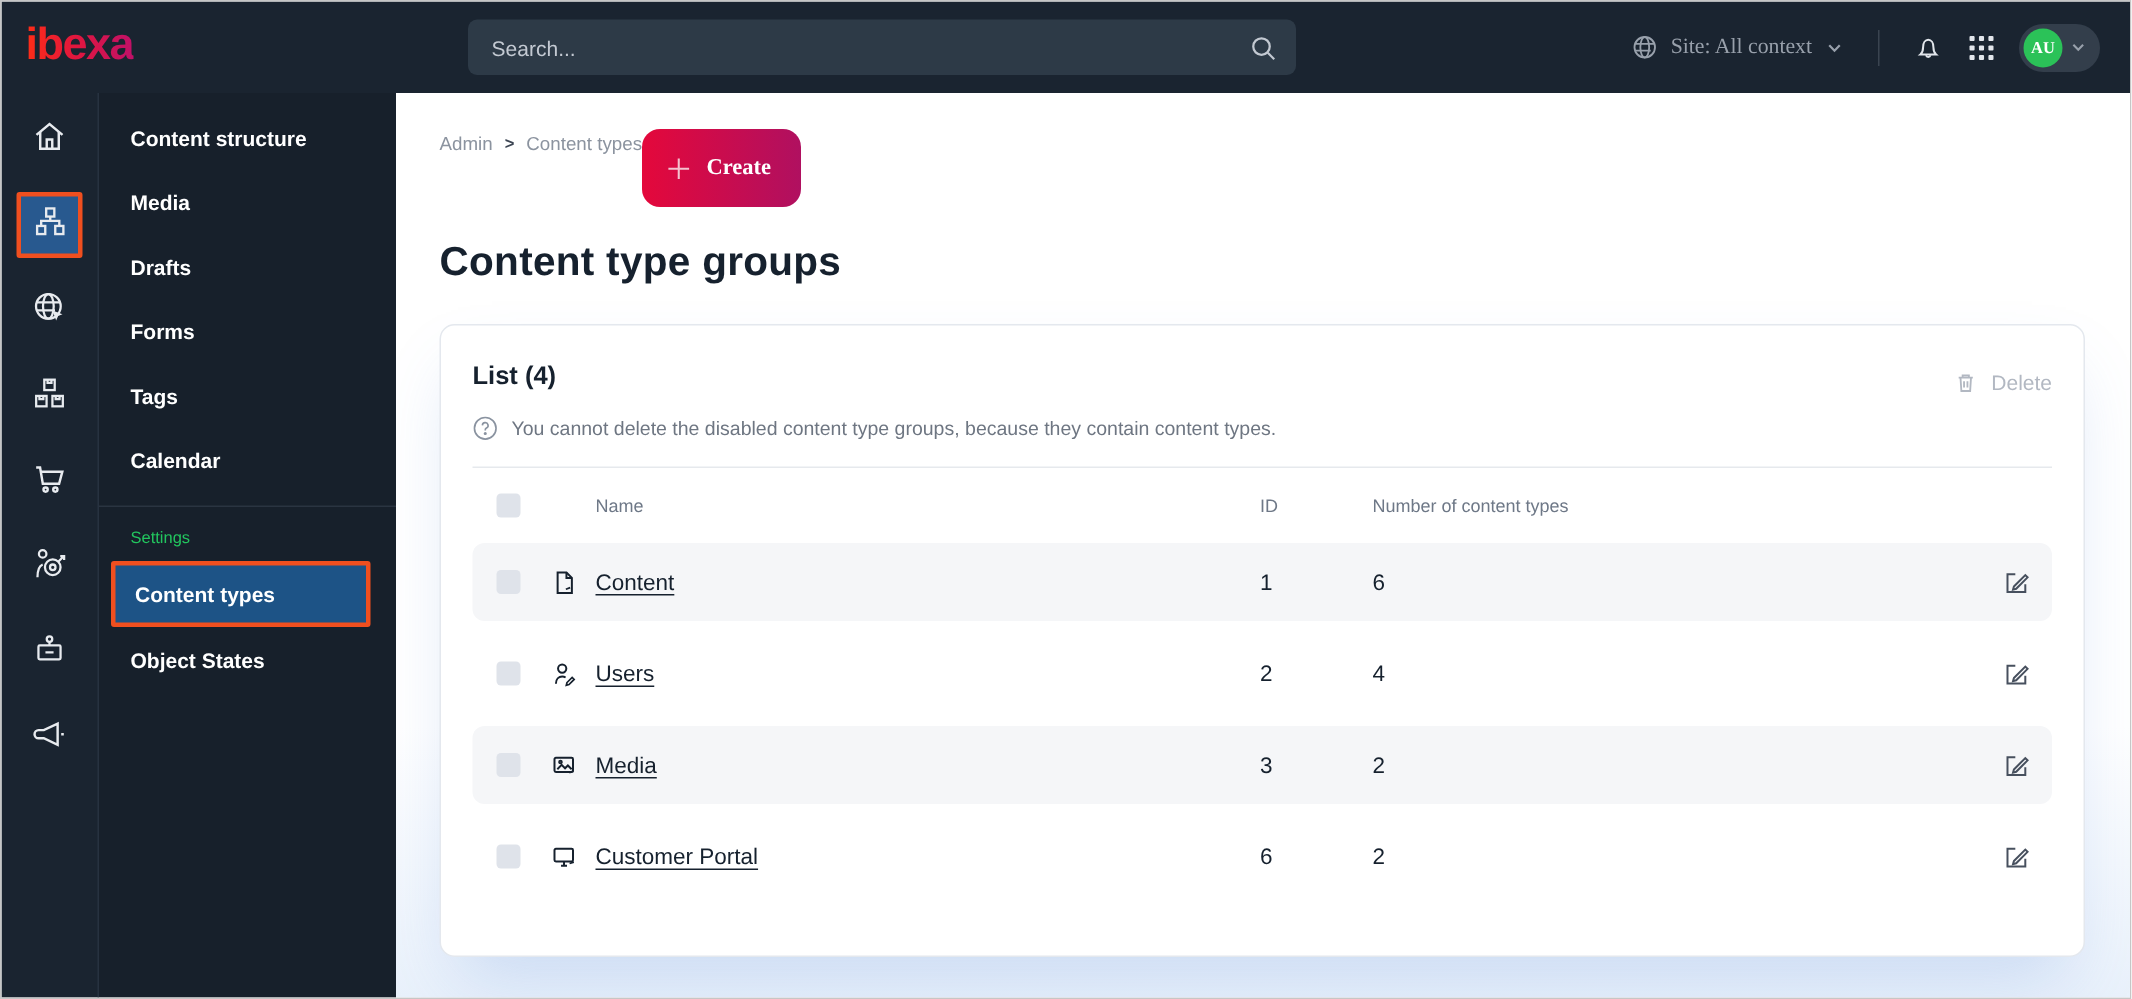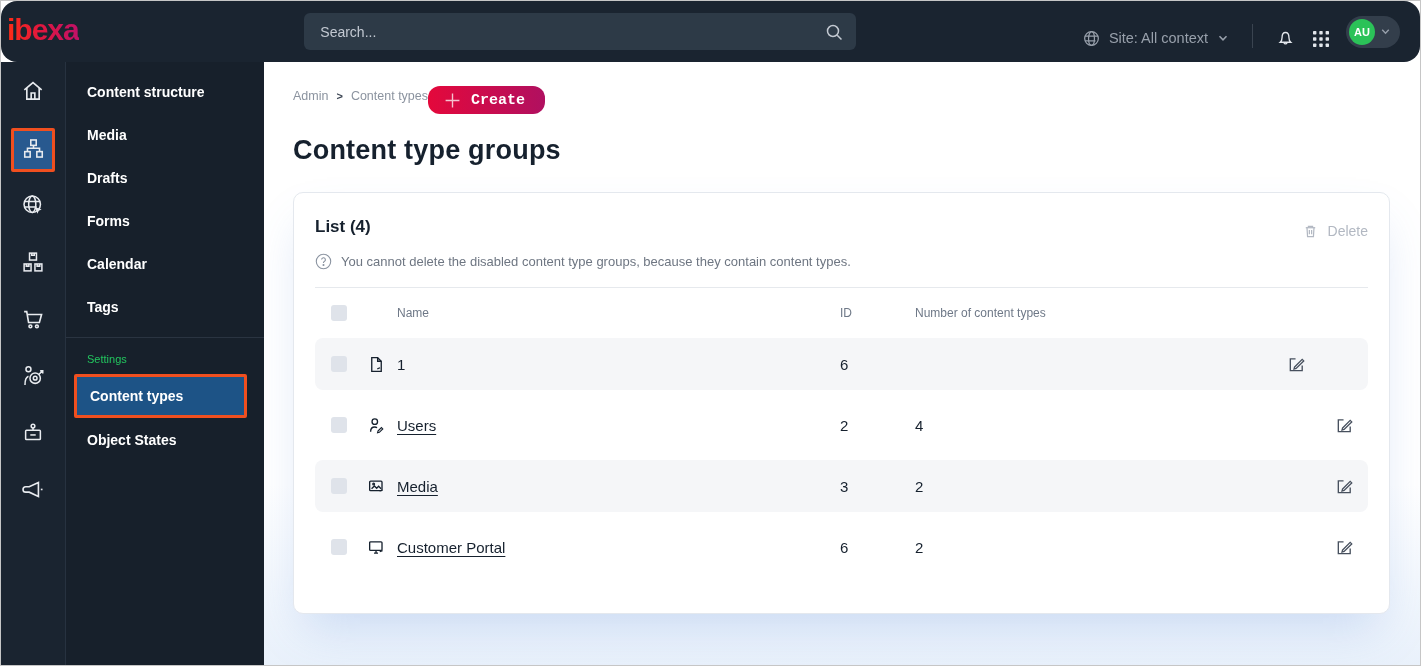--- a/index.html
+++ b/index.html
@@ -1,28 +1,28 @@
 <!DOCTYPE html>
 <html><head>
 <meta charset="utf-8">
 <style>
   * { margin:0; padding:0; box-sizing:border-box; }
   html,body { width:1421px; height:666px; }
   body { font-family:"Liberation Sans","DejaVu Sans",sans-serif; background:#fff; }
   .frame { position:relative; width:1421px; height:666px; border:1px solid #c6c6c6; overflow:hidden; display:flex; flex-direction:column; background:#fff; }
 
   
-  .topbar { height:61px; background:#1a2430; display:flex; align-items:center; flex:0 0 61px; padding:0 20px 0 6px;border-radius:16px; }
+  .topbar { height:61px; background:#1a2430; display:flex; align-items:center; flex:0 0 61px; padding:0 20px 0 16px; }
   .logo { font-size:30px; font-weight:700; letter-spacing:-1px; background:linear-gradient(90deg,#ff2d16,#e2173d 45%,#c01168); -webkit-background-clip:text; background-clip:text; color:transparent; line-height:1; padding-bottom:4px; }
   .topbar-spacer { flex:1; }
   .searchbox { width:552px; height:37px; background:#2d3a47; border-radius:6px; display:flex; align-items:center; padding:0 12px 0 16px; }
   .searchbox input { flex:1; background:transparent; border:none; outline:none; color:#dfe3e9; font-size:14px; font-family:inherit; }
   .searchbox input::placeholder { color:#c3c9d2; opacity:1; }
   .search-ic { color:#c3c9d2; display:flex; }
-  .top-right { display:flex; align-items:flex-end; gap:16px; }
+  .top-right { display:flex; align-items:center; gap:16px;font-family:Liberation Serif, serif; }
   .site-context { display:flex; align-items:center; gap:8px; color:#98a0ab; font-size:14.5px; cursor:pointer; }
   .top-divider { width:1px; height:24px; background:#3a4450; margin:0 6px; }
   .top-ic { color:#e2e6eb; display:flex; cursor:pointer; }
   .avatar-pill { display:flex; align-items:center; gap:4px; background:#333e4b; border-radius:16px; padding:3px 8px 3px 3px; cursor:pointer; }
   .avatar { width:26px; height:26px; border-radius:50%; background:#2bc258; color:#fff; font-size:11px; font-weight:700; display:flex; align-items:center; justify-content:center; }
   .chev { color:#98a0ab; display:flex; }
 
   
   .page-body { flex:1; display:flex; min-height:0; }
 
@@ -36,21 +36,21 @@
   .side-item { height:43px; display:flex; align-items:center; padding-left:21px; color:#fff; font-size:14px; font-weight:600; cursor:pointer; }
   .side-divider { height:1px; background:#2a3441; margin:9px 0 6px 0; }
   .side-section-label { height:30px; display:flex; align-items:center; padding-left:21px; color:#22c55e; font-size:11px; }
   .side-item.selected { background:#1d5386; border:3px solid #f04f1f; border-radius:2px; margin:0 17px 0 8px; padding-left:13px; height:44px; }
 
   
   .main { flex:1; background:linear-gradient(180deg,#ffffff 70%,#e9f1fb 100%); padding:24px 30px 0 29px; overflow:hidden; }
   .main-header { display:flex; align-items:flex-start; justify-content:flex-start; }
   .breadcrumb { display:flex; align-items:center; gap:8px; font-size:12.5px; color:#8b939f; margin-top:3px; }
   .breadcrumb .sep { color:#3d4654; font-size:11px; font-weight:700; }
-  .btn-create { display:flex; align-items:center; gap:10px; height:28px; padding:0 20px 0 16px; border:none; border-radius:12px; background:linear-gradient(90deg,#e4083b,#b01060); color:#fff; font-size:15px; font-weight:600; font-family:Liberation Mono, monospace; cursor:pointer; }
+  .btn-create { display:flex; align-items:center; gap:10px; height:52px; padding:0 20px 0 16px; border:none; border-radius:12px; background:linear-gradient(90deg,#e4083b,#b01060); color:#fff; font-size:15px; font-weight:600; font-family:Liberation Serif, serif; cursor:pointer; }
   .btn-create .plus { display:flex; color:#f4c2cf; }
   .page-title { font-size:27px; font-weight:700; color:#16212e; margin-top:21px; letter-spacing:.2px; }
 
   .card { margin-top:26px; background:#fff; border:1px solid #e4e8ee; border-radius:10px; padding:24px 21px 40px 21px; box-shadow:0 24px 45px -12px rgba(90,140,220,.25); }
   .card-header { display:flex; align-items:flex-start; justify-content:space-between; }
   .list-title { font-size:17px; font-weight:700; color:#16212e; }
   .btn-delete { display:flex; align-items:flex-start; gap:9px; background:none; border:none; color:#b2b8c2; font-size:14px; font-family:inherit; cursor:default; margin-top:6px; }
   .help-row { display:flex; align-items:center; gap:9px; margin-top:10px; color:#6e7682; font-size:13px; }
   .help-ic { color:#8a93a0; display:flex; }
   .card-rule { height:1px; background:#e6e9ed; margin-top:17px; }
@@ -221,24 +221,24 @@
       <div class="side-item">
           <span>Media</span>
         </div>
       <div class="side-item">
           <span>Drafts</span>
         </div>
       <div class="side-item">
           <span>Forms</span>
         </div>
       <div class="side-item">
+          <span>Tags</span>
+        </div>
+      <div class="side-item">
           <span>Calendar</span>
-        </div>
-      <div class="side-item">
-          <span>Tags</span>
         </div>
       <div class="side-divider"></div>
       <div class="side-section-label">Settings</div>
       <div class="side-item selected">
           <span>Content types</span>
         </div>
       <div class="side-item">
           <span>Object States</span>
         </div>
     </div>
@@ -302,20 +302,21 @@
 
         <div class="grid-row trow striped">
           <span class="cb"></span>
           <span class="row-ic">
             <svg width="19" height="19" viewBox="0 0 20 20" fill="none" stroke="currentColor" stroke-width="1.4">
                 <path d="M5 2.8h6.2L15 6.6v10.6H5z"></path>
                 <path d="M11.2 2.8V6.6H15"></path>
                 <path d="M10.8 14.6l3-1.2" stroke-width="1.2"></path>
               </svg>
           </span>
+          <span class="name-link">Content</span>
           <span>1</span>
           <span>6</span>
           <button class="edit-btn">
             <svg width="19" height="19" viewBox="0 0 20 20" fill="none" stroke="currentColor" stroke-width="1.4">
                 <path d="M16 11v5.5H3.5V4H9"></path>
                 <path d="M8 12.6l8-8 1.6 1.6-8 8-2.2.6z"></path>
               </svg>
           </button>
         </div>
 

